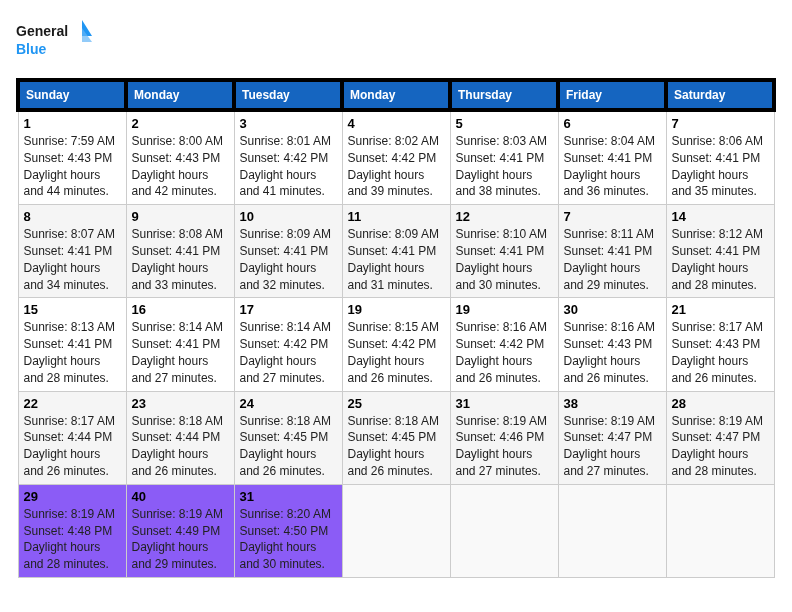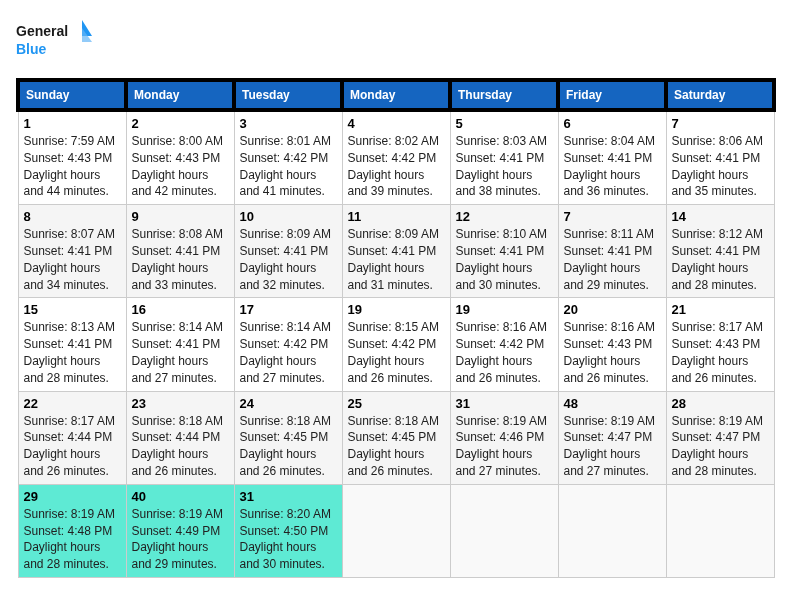--- a/index.html
+++ b/index.html
@@ -66,21 +66,21 @@
     }
     .day-info {
       color: #222;
       line-height: 1.4;
       font-size: 12px;
     }
     .empty-cell {
       background: #f9f9f9 !important;
     }
     .last-row td {
-      background: #5eead4;
+      background: #8b5cf6;
     }
   </style>
 </head>
 <body>
 
 <div class="header">
   <div class="logo">
   <svg width="80" height="44" viewBox="0 0 80 44">
     <text x="0" y="20" font-family="Arial" font-size="14" font-weight="bold" fill="#1a1a1a">General</text>
     <text x="0" y="38" font-family="Arial" font-size="14" font-weight="bold" fill="#2196F3">Blue</text>
@@ -277,21 +277,21 @@
         <td>
         <span class="day-number">19</span>
         <div class="day-info">
           Sunrise: 8:16 AM<br>
           Sunset: 4:42 PM<br>
           Daylight hours<br>
           and 26 minutes.
         </div>
       </td>
         <td>
-        <span class="day-number">20</span>
+        <span class="day-number">30</span>
         <div class="day-info">
           Sunrise: 8:16 AM<br>
           Sunset: 4:43 PM<br>
           Daylight hours<br>
           and 26 minutes.
         </div>
       </td>
         <td>
         <span class="day-number">21</span>
         <div class="day-info">
@@ -342,21 +342,21 @@
         <td>
         <span class="day-number">31</span>
         <div class="day-info">
           Sunrise: 8:19 AM<br>
           Sunset: 4:46 PM<br>
           Daylight hours<br>
           and 27 minutes.
         </div>
       </td>
         <td>
-        <span class="day-number">48</span>
+        <span class="day-number">38</span>
         <div class="day-info">
           Sunrise: 8:19 AM<br>
           Sunset: 4:47 PM<br>
           Daylight hours<br>
           and 27 minutes.
         </div>
       </td>
         <td>
         <span class="day-number">28</span>
         <div class="day-info">

